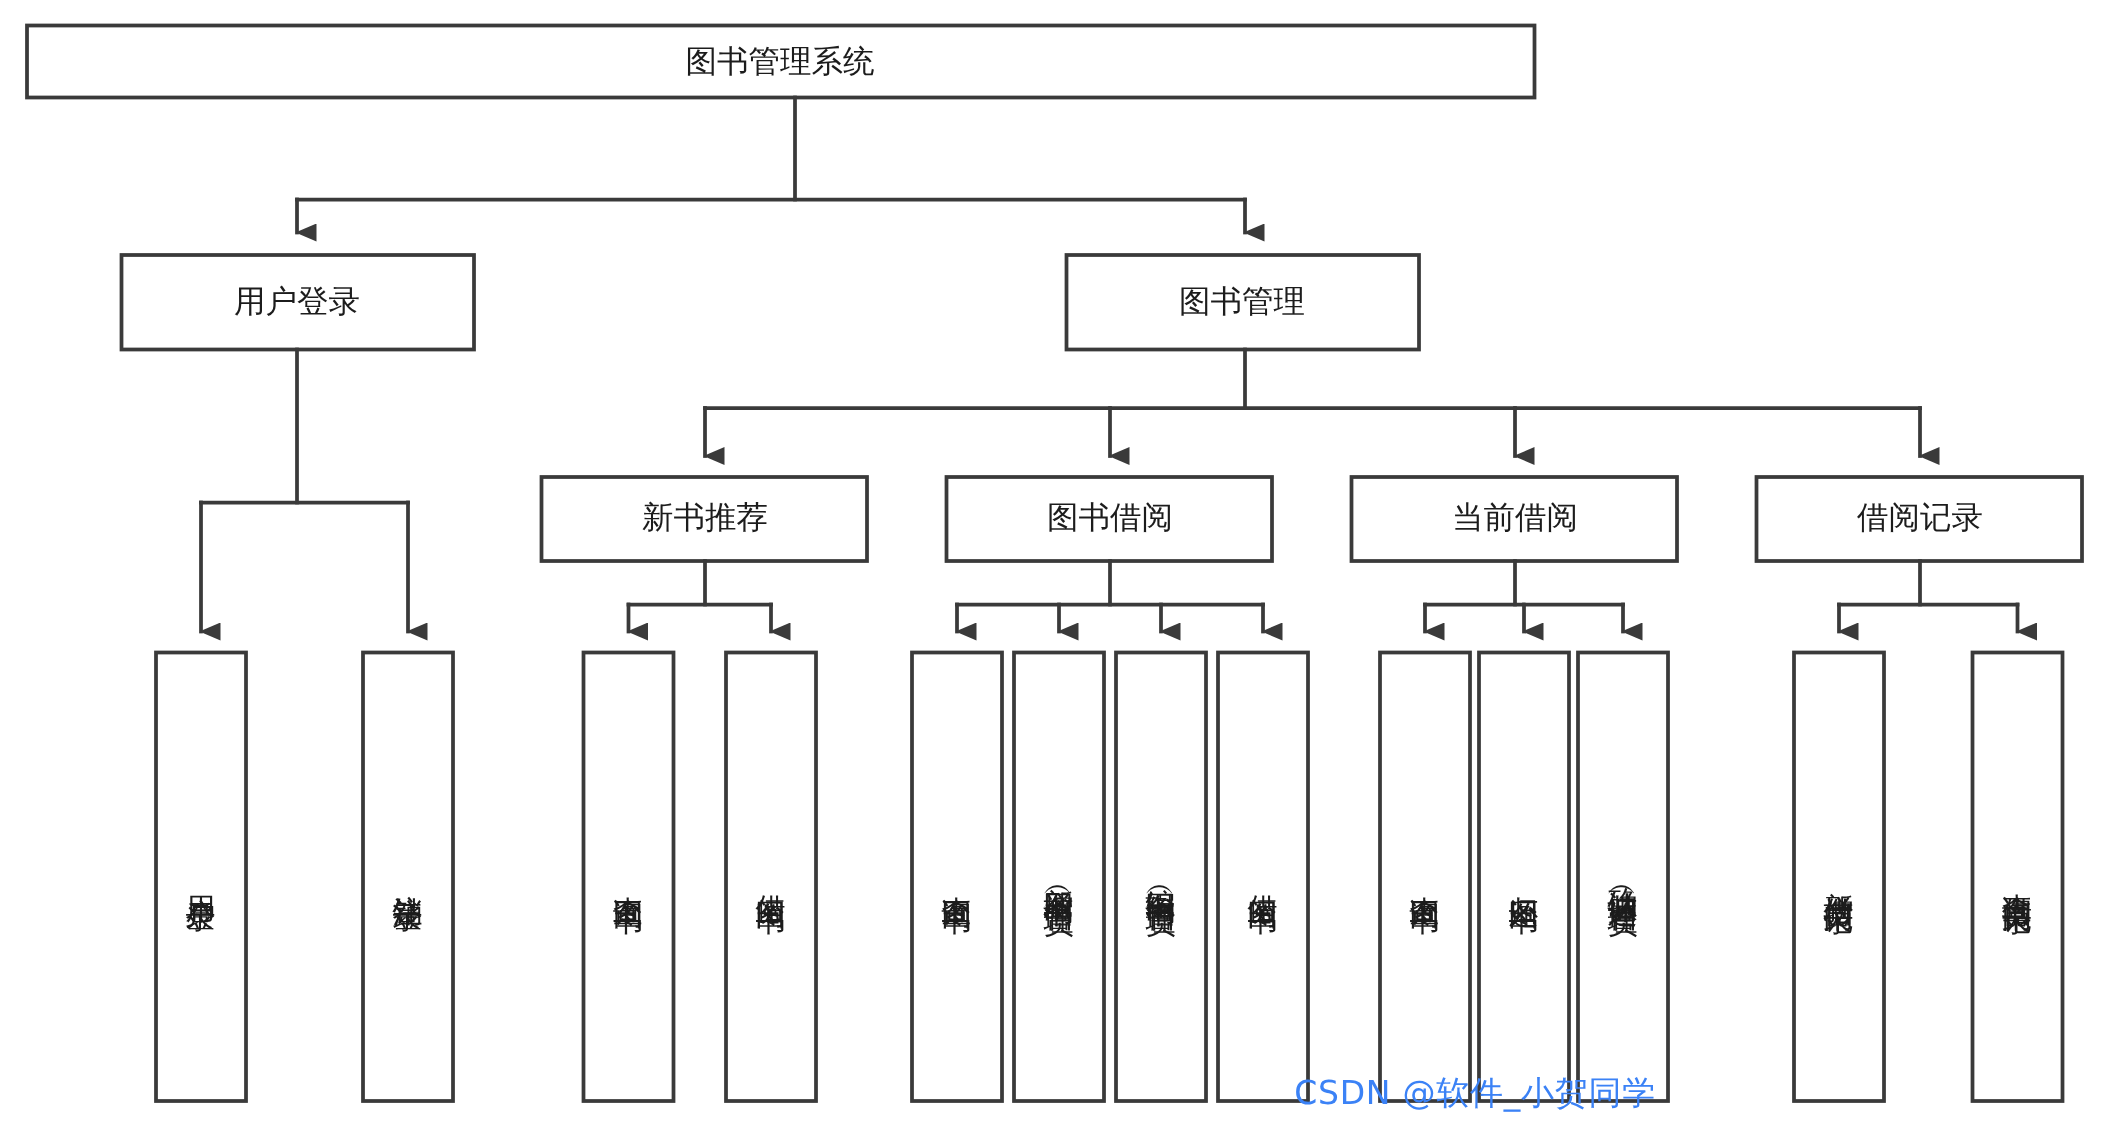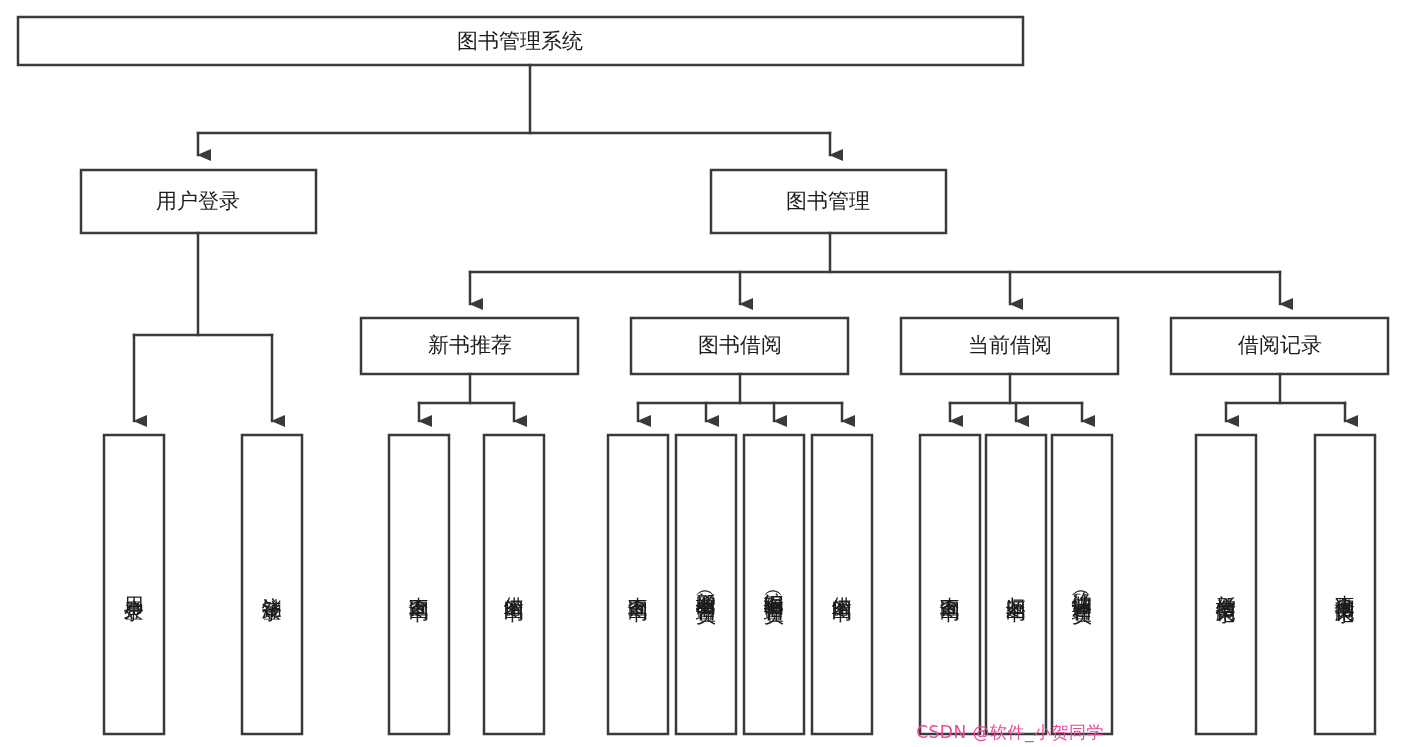--- a/index.html
+++ b/index.html
@@ -62,22 +62,22 @@
     justify-content: center;
     text-align: center;
     white-space: nowrap;
     user-select: none;
   }
   .watermark {
     position: absolute;
     right: 8px;
     bottom: 3px;
     font-family: "DejaVu Sans", "Liberation Sans", sans-serif;
-    font-size: 17px;
-    color: #ec4899;
+    font-size: 22px;
+    color: #3b82f6;
     letter-spacing: 0.5px;
     white-space: nowrap;
     user-select: none;
   }
 </style>
 </head>
 <body>
 
 <div id="diagram-root">
 

